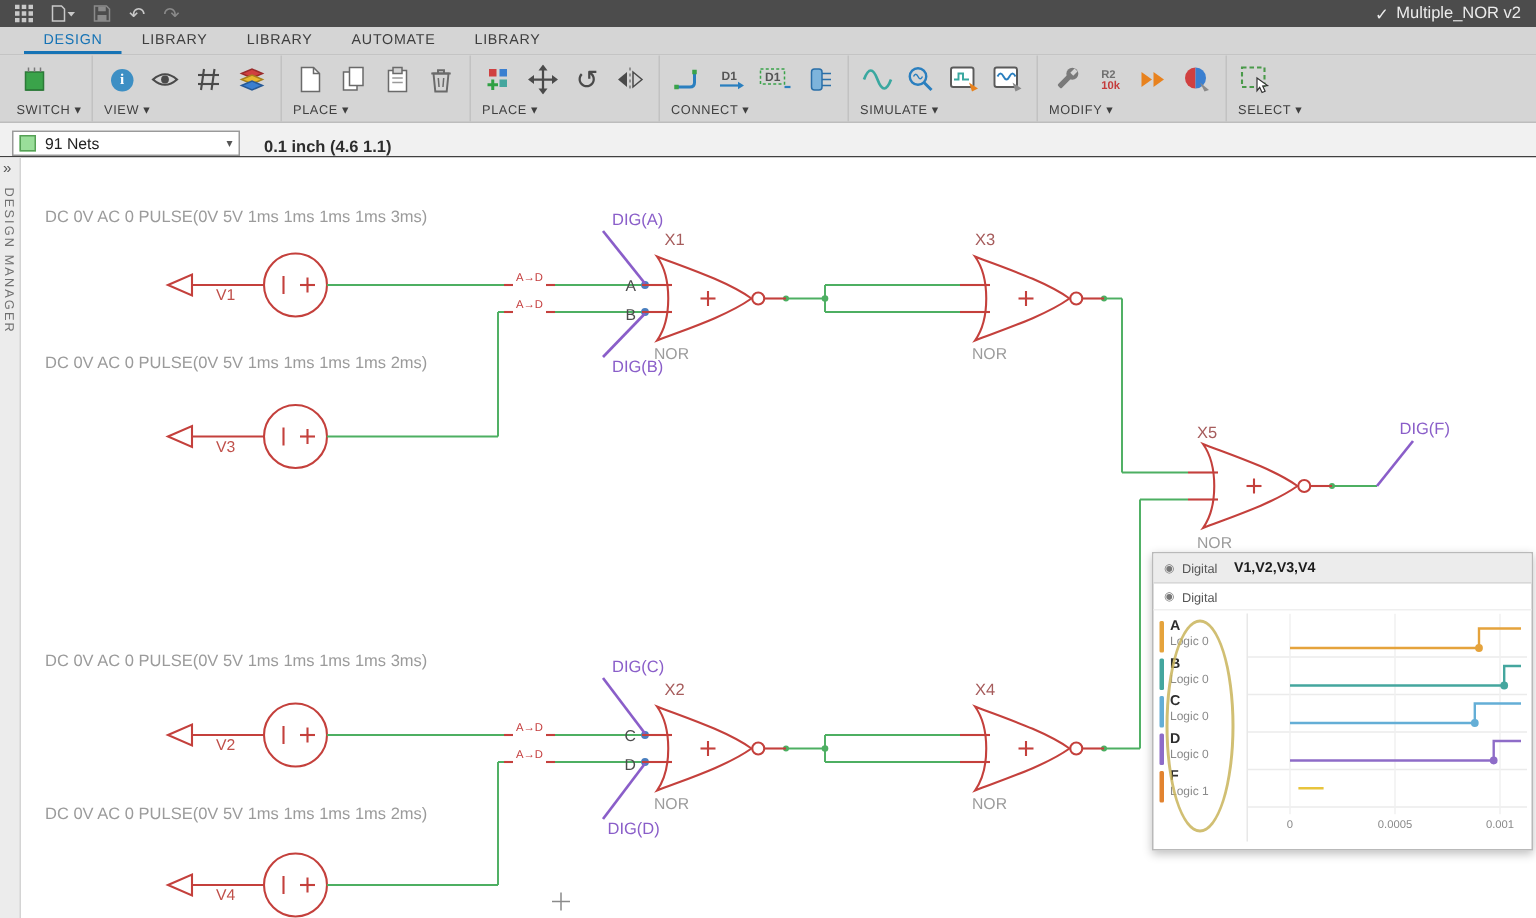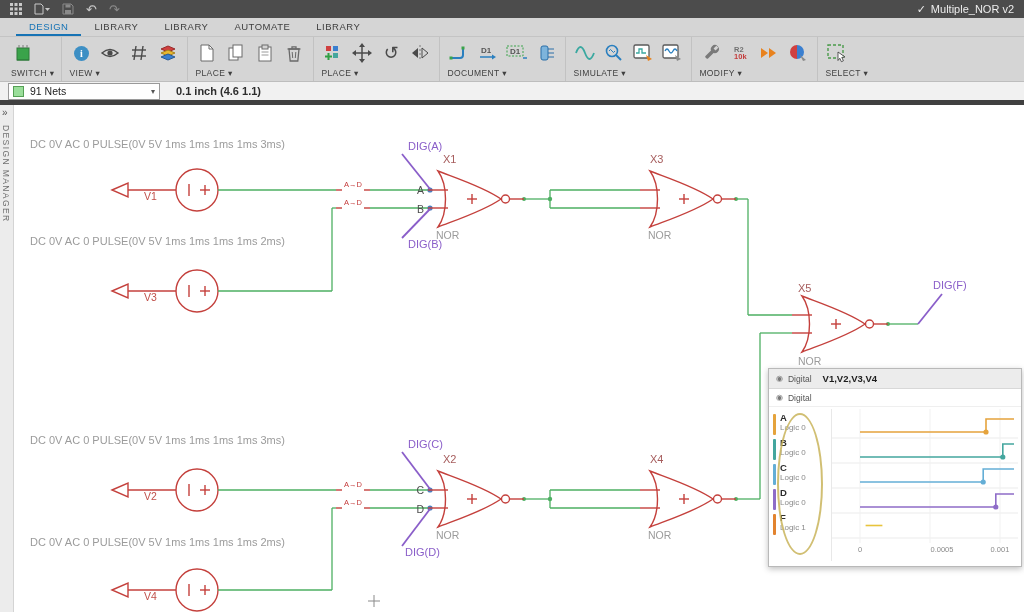--- a/index.html
+++ b/index.html
@@ -17,21 +17,21 @@
 .tb-icons{display:flex;align-items:center;gap:5px;height:28px}
 .tb-label{font-size:8.5px;color:#3f3f3f;text-align:left;letter-spacing:.4px;padding-bottom:2px;white-space:nowrap}
 .icon{display:inline-flex;align-items:center;justify-content:center;width:24px;height:26px;cursor:pointer}
 .icon svg{display:block}
 .ico-info{width:15px;height:15px;border-radius:50%;background:#3d8fc4;color:#fff;font-size:10px;font-weight:bold;display:inline-flex;align-items:center;justify-content:center;font-family:"Liberation Serif",serif}
 .uni{font-size:16px;color:#4a4a4a;line-height:1}
 .valtxt{display:flex;flex-direction:column;line-height:1}
 .valtxt .t{font-size:7.5px;color:#707070;font-weight:bold}
 .valtxt .b{font-size:7.5px;color:#c43c3c;font-weight:bold}
 
-.cmdbar{height:23px;background:#f1f1f1;display:flex;align-items:center;padding:0 2px 0 8px;gap:16px;border-bottom:5px solid #404040}
+.cmdbar{height:23px;background:#f1f1f1;display:flex;align-items:flex-end;padding:0 2px 0 8px;gap:16px;border-bottom:1px solid #404040}
 .nets-select{width:152px;height:17px;background:#fff;border:1px solid #9a9a9a;display:flex;align-items:center;gap:6px;padding:0 4px;font-size:10.5px;color:#222;cursor:pointer}
 .nets-swatch{width:11px;height:11px;background:#9ade9a;border:1px solid #55a055}
 .nets-caret{margin-left:auto;font-size:8px;color:#555}
 .coords{font-size:11px;color:#2d2d2d;white-space:nowrap;font-weight:bold}
 .cmdline{flex:1;height:17px;background:#d7d7d7;border:1px solid #c2c2c2;font-size:10.5px;color:#707070;line-height:15px;padding:0 8px;cursor:text}
 
 .canvas{position:relative;height:507px;background:#fff}
 .dm-strip{position:absolute;left:0;top:0;width:14px;height:507px;background:#ececec;border-right:1px solid #d4d4d4;z-index:3}
 .dm-expand{position:absolute;left:2px;top:2px;font-size:10px;color:#555;cursor:pointer}
 .dm-label{position:absolute;left:1px;top:20px;writing-mode:vertical-rl;font-size:8.5px;color:#707070;letter-spacing:1.4px}
@@ -267,21 +267,21 @@
         <svg width="20" height="20">
             <rect x="5" y="3" width="7" height="14" rx="2" fill="#7db4dc" stroke="#2a6fa8"></rect>
             <g stroke="#2a6fa8">
               <line x1="12" y1="6" x2="18" y2="6"></line>
               <line x1="12" y1="10" x2="18" y2="10"></line>
               <line x1="12" y1="14" x2="18" y2="14"></line>
             </g>
           </svg>
       </span>
     </div>
-    <div class="tb-label"><span>DOCUMENT</span> <span>▾</span></div>
+    <div class="tb-label"><span>CONNECT</span> <span>▾</span></div>
   </div>
 
   <div class="tb-group">
     <div class="tb-icons">
       <span class="icon">
         <svg width="22" height="18">
             <path d="M2 9 C5 1 8 1 11 9 C14 17 17 17 20 9" fill="none" stroke="#3aa8a0" stroke-width="1.8"></path>
           </svg>
       </span>
       <span class="icon">
@@ -571,21 +571,21 @@
             <polyline points="28.0,48.0 170.8,48.0 170.8,35.0 182.0,35.0" fill="none" stroke="#44a69e" stroke-width="1.6"></polyline>
             <circle cx="170.8" cy="48.0" r="2.6" fill="#44a69e"></circle>
             <polyline points="28.0,73.0 151.2,73.0 151.2,60.0 182.0,60.0" fill="none" stroke="#64aed6" stroke-width="1.6"></polyline>
             <circle cx="151.2" cy="73.0" r="2.6" fill="#64aed6"></circle>
             <polyline points="28.0,98.0 163.8,98.0 163.8,85.0 182.0,85.0" fill="none" stroke="#8e6cc8" stroke-width="1.6"></polyline>
             <circle cx="163.8" cy="98.0" r="2.6" fill="#8e6cc8"></circle>
             <polyline points="33.6,116.5 50.4,116.5" fill="none" stroke="#e8c43c" stroke-width="1.6"></polyline>
           </svg>
         <div class="wp-ticks">
           <span class="wp-tick" style="left:28px">0</span>
-          <span class="wp-tick" style="left:110px">0.0005</span>
+          <span class="wp-tick" style="left:98px">0.0005</span>
           <span class="wp-tick" style="left:168px">0.001</span>
         </div>
       </div>
 
       <div class="wp-ellipse"></div>
     </div>
   </div>
 </div>
 
 </body></html>

